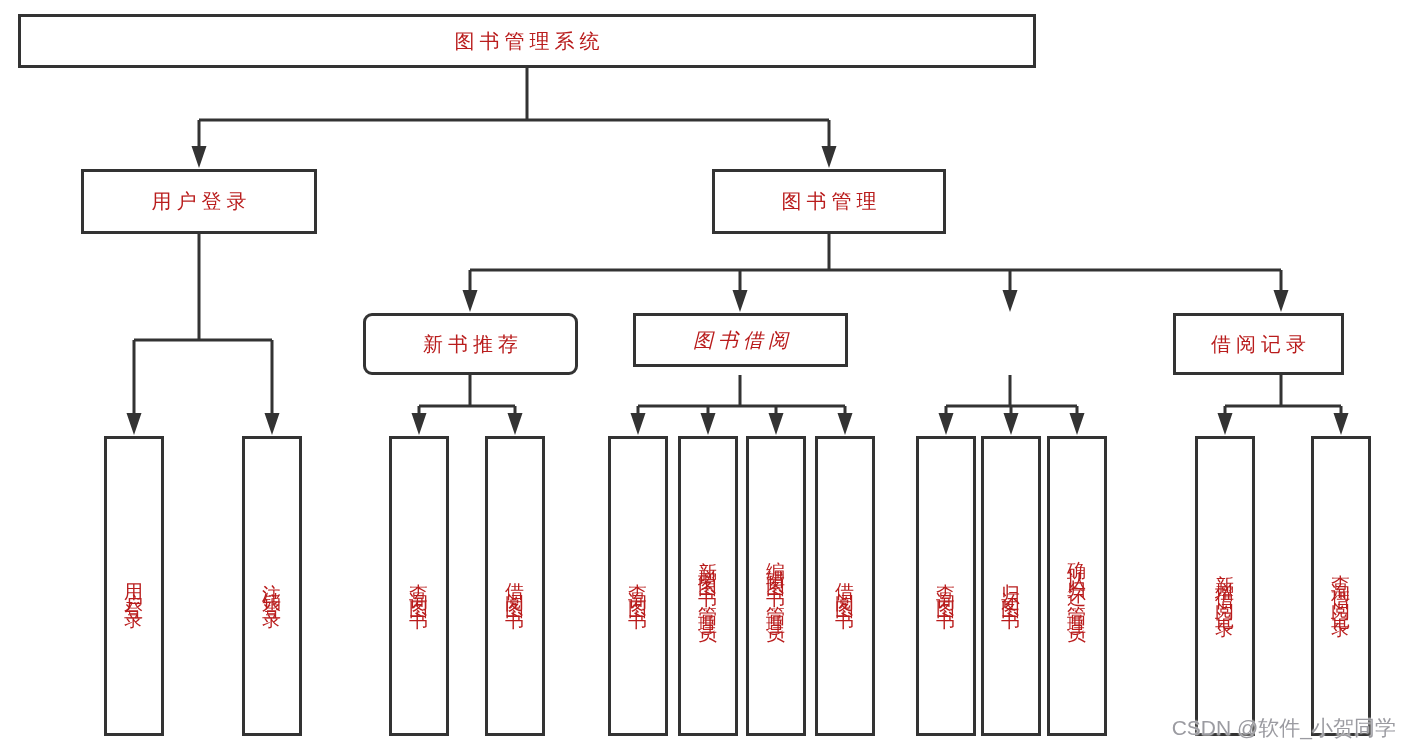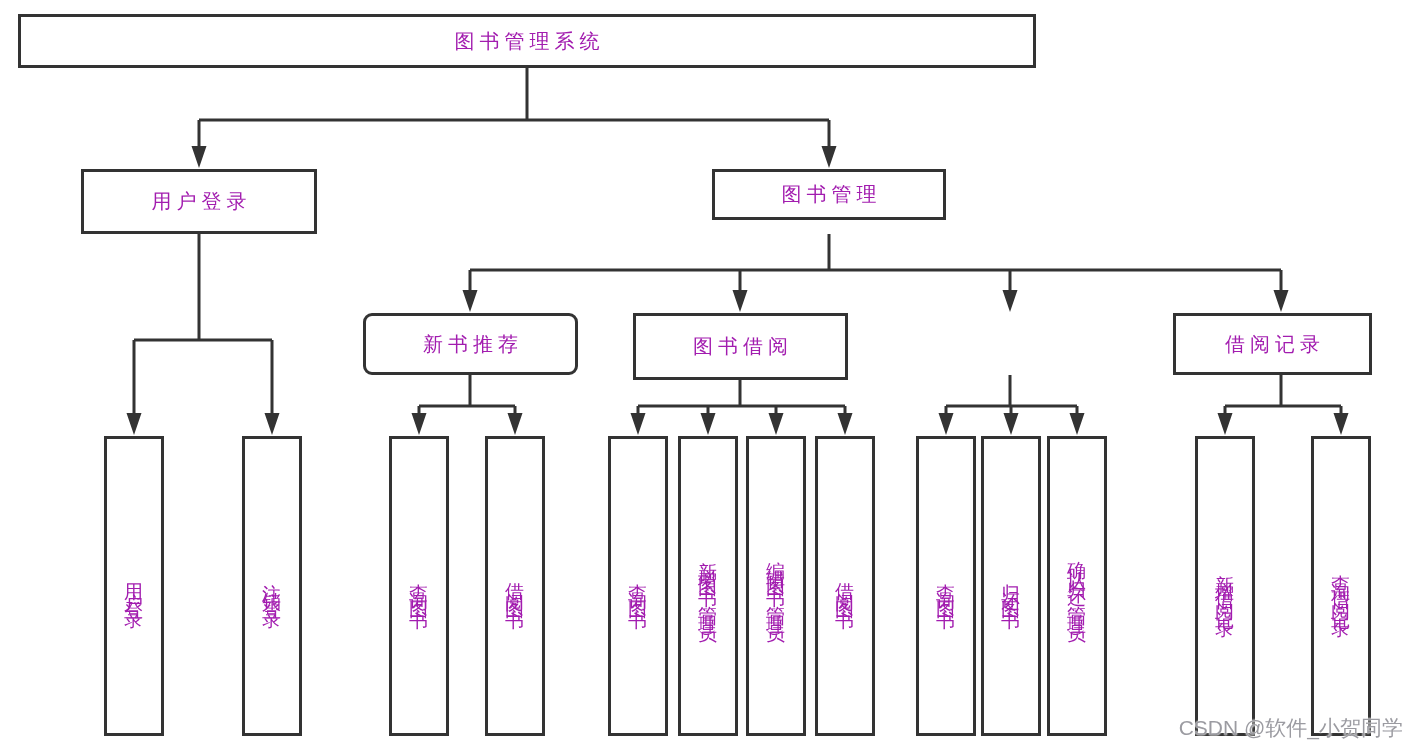--- a/index.html
+++ b/index.html
@@ -20,56 +20,56 @@
   }
   .box {
     position: absolute;
     box-sizing: border-box;
     background: #ffffff;
     border: 3px solid #333333;
     display: flex;
     align-items: center;
     justify-content: center;
     z-index: 2;
-    color: #a21caf;
+    color: #b91c1c;
   }
   .hlabel {
     font-size: 20px;
     letter-spacing: 5px;
     white-space: nowrap;
     text-indent: 5px; 
   }
   .leaf span {
     writing-mode: vertical-rl;
     text-orientation: mixed;
     font-size: 19px;
     letter-spacing: 9px;
     line-height: 1;
     white-space: nowrap;
   }
   
   .b-root { left: 18px;  top: 14px;  width: 1018px; height: 54px; }
   
   .b-l2-0 { left: 81px;  top: 169px; width: 236px; height: 65px; }
-  .b-l2-1 { left: 712px; top: 169px; width: 234px; height: 51px; }
+  .b-l2-1 { left: 712px; top: 169px; width: 234px; height: 65px; }
   
   .b-l3-0 { left: 363px;  top: 313px; width: 215px; height: 62px; border-radius: 9px; }
-  .b-l3-1 { left: 633px;  top: 313px; width: 215px; height: 67px; }
+  .b-l3-1 { left: 633px;  top: 313px; width: 215px; height: 54px; font-style: italic; }
   .b-l3-2 { left: 903px;  top: 313px; width: 215px; height: 62px; }
-  .b-l3-3 { left: 1173px; top: 313px; width: 199px; height: 62px; }
+  .b-l3-3 { left: 1173px; top: 313px; width: 171px; height: 62px; }
   
   .leaf { top: 436px; width: 60px; height: 300px; }
   .lf-a0 { left: 104px; }  .lf-a1 { left: 242px; }
   .lf-b0 { left: 389px; }  .lf-b1 { left: 485px; }
   .lf-c0 { left: 608px; }  .lf-c1 { left: 678px; }  .lf-c2 { left: 746px; }  .lf-c3 { left: 815px; }
   .lf-d0 { left: 916px; }  .lf-d1 { left: 981px; }  .lf-d2 { left: 1047px; }
   .lf-e0 { left: 1195px; } .lf-e1 { left: 1311px; }
   .watermark {
     position: absolute;
-    right: 2px;
+    right: 9px;
     bottom: 5px;
     z-index: 3;
     font-size: 21px;
     color: rgba(150, 150, 156, 0.95);
     text-shadow: 0 0 2px #ffffff, 0 0 2px #ffffff;
     white-space: nowrap;
   }
 </style>
 </head>
 <body>

